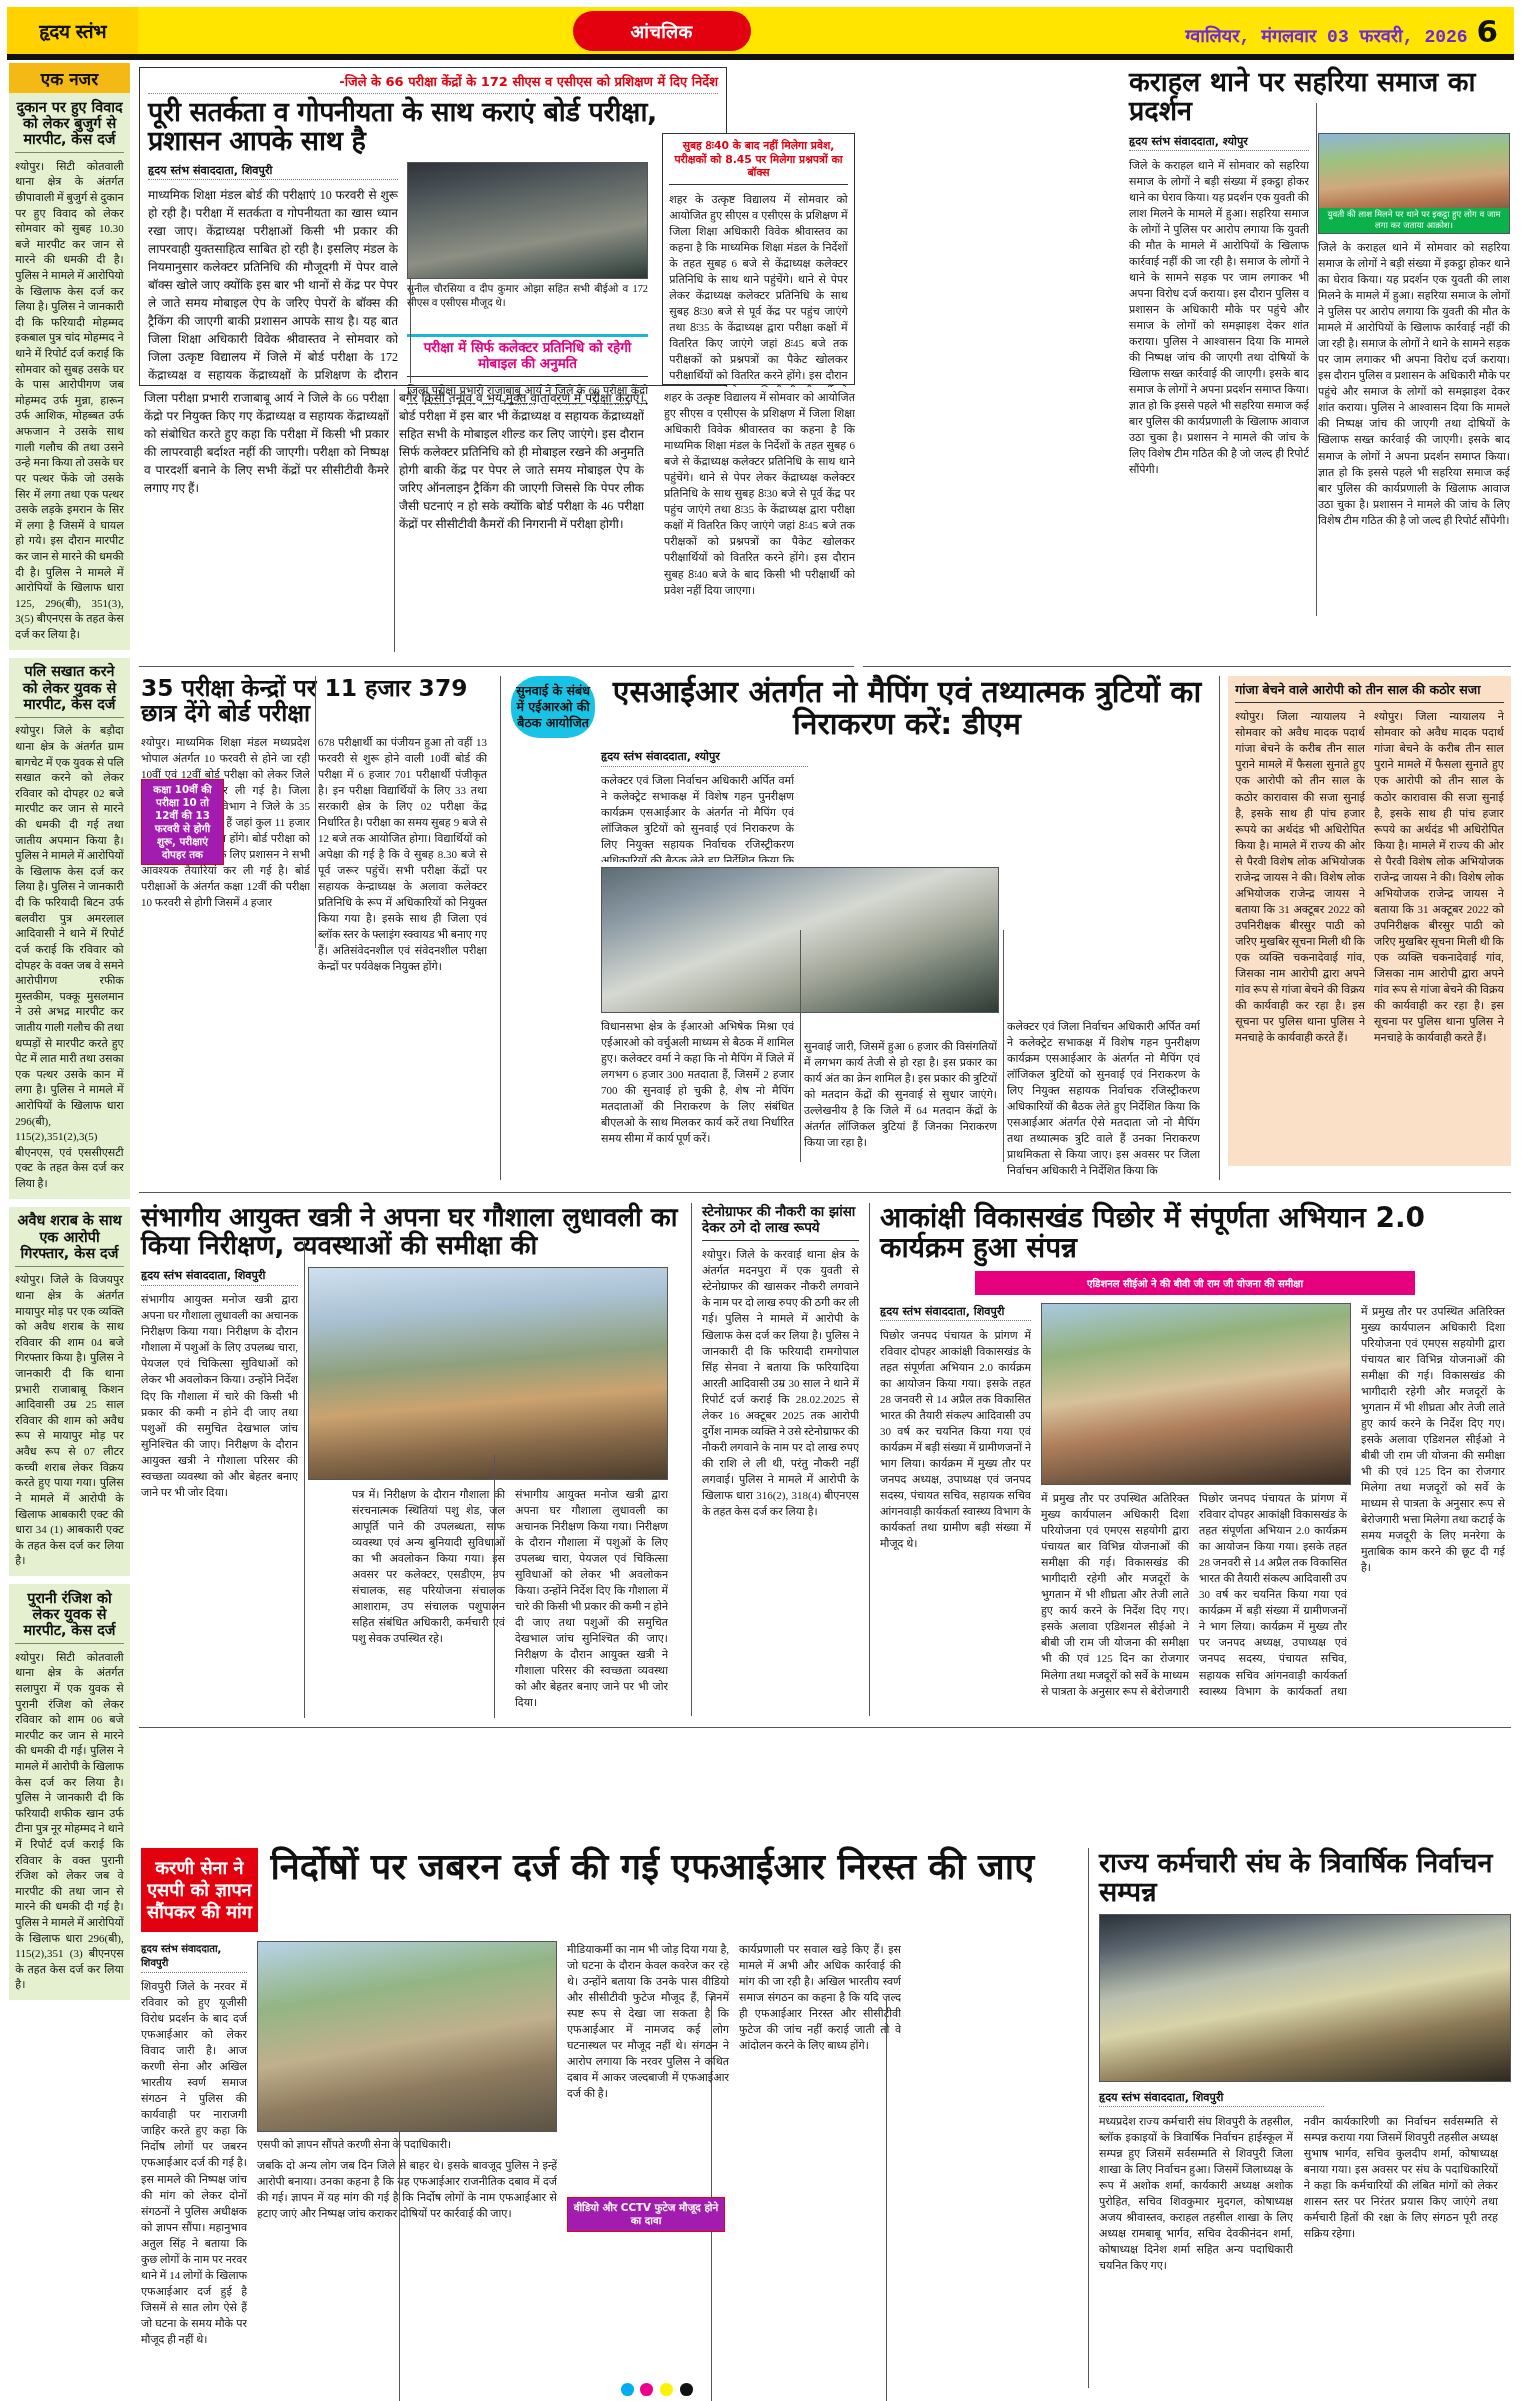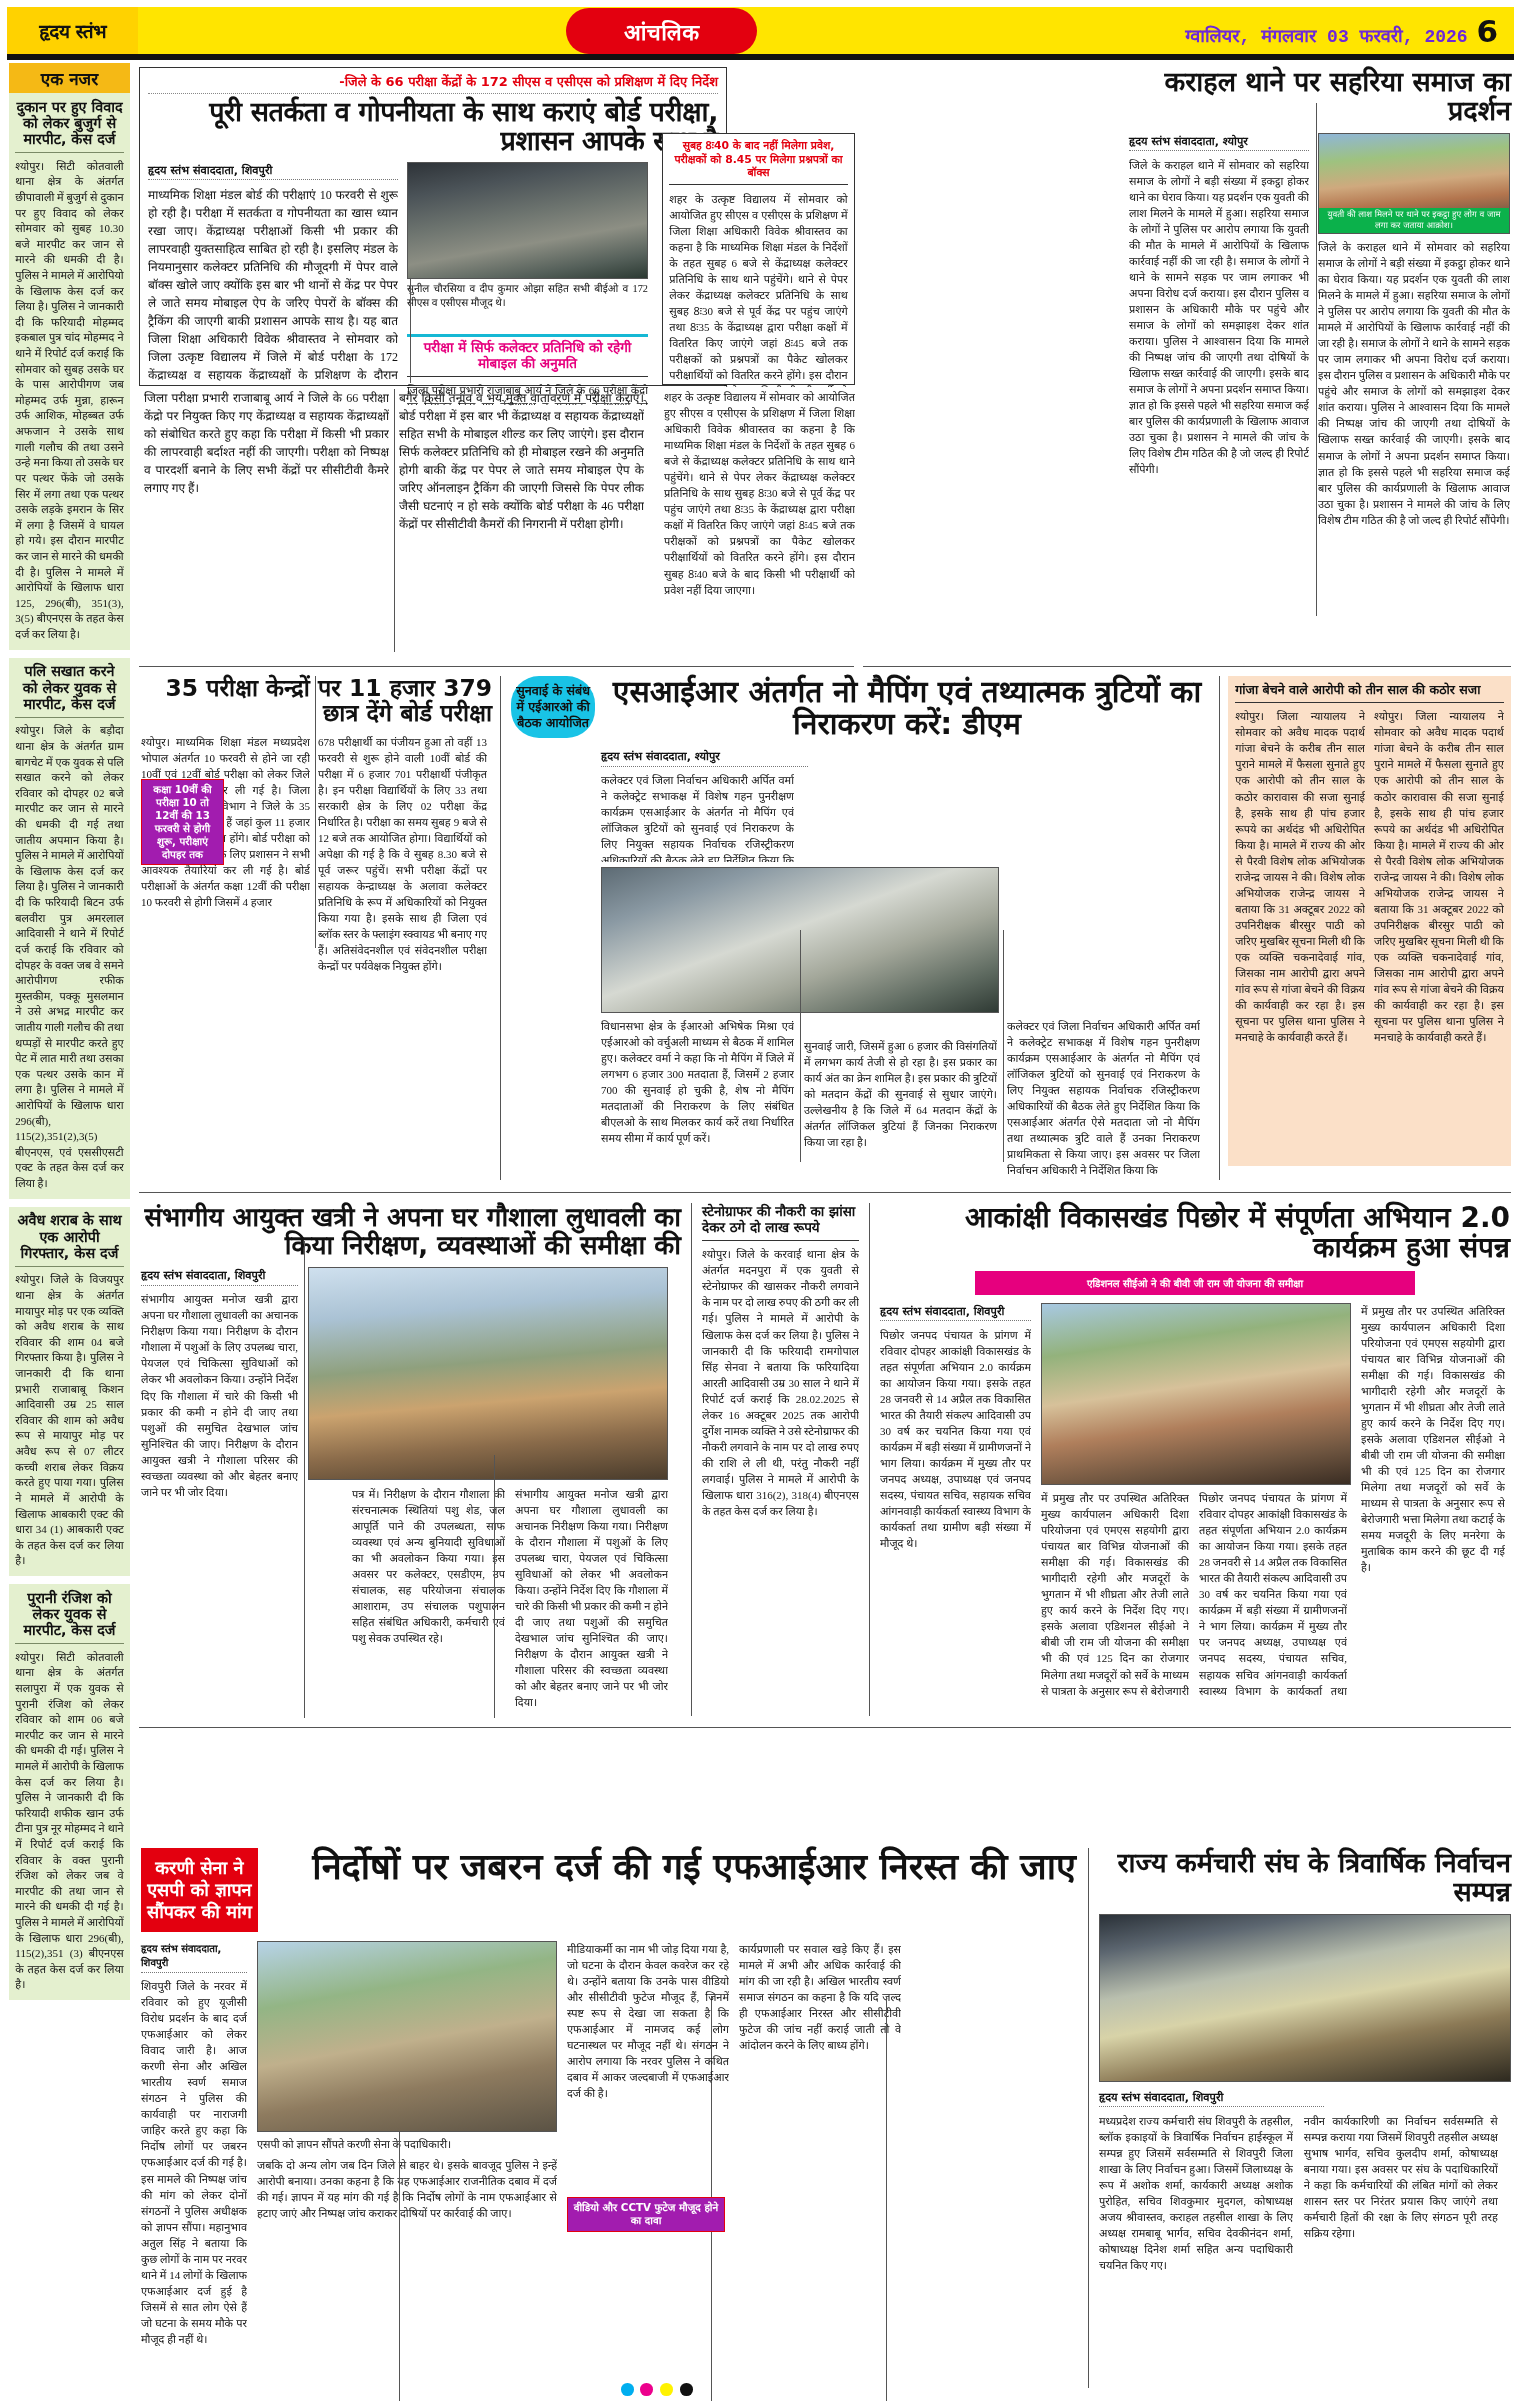--- a/index.html
+++ b/index.html
@@ -3,28 +3,28 @@
 <meta charset="utf-8">
 <style>
   html,body{margin:0;padding:0;background:#fff;}
   body{width:1522px;height:2401px;font-family:"Liberation Serif","DejaVu Serif",serif;color:#000;position:relative;overflow:hidden;}
   .page{width:1522px;height:2401px;position:relative;background:#fff;}
 
   
   .masthead{position:absolute;left:7.2px;top:7.2px;width:1507px;height:47px;background:#FFE500;display:flex;align-items:center;}
   .masthead-logo{width:131px;height:47px;background:#FFD200;display:flex;align-items:center;justify-content:center;font-family:"DejaVu Sans",sans-serif;font-weight:bold;font-size:19px;letter-spacing:-0.4px;color:#111;}
   .masthead-center{flex:1;display:flex;align-items:center;justify-content:center;}
-  .masthead-pill{background:#E3000F;color:#fff;font-family:"DejaVu Sans",sans-serif;font-weight:bold;font-size:22px;padding:8px 58px;border-radius:23.4px;letter-spacing:0.4px;}
+  .masthead-pill{background:#E3000F;color:#fff;font-family:"DejaVu Sans",sans-serif;font-weight:bold;font-size:18px;padding:8px 58px;border-radius:23.4px;letter-spacing:0.4px;}
   .masthead-right{display:flex;align-items:baseline;gap:9px;padding-right:16px;}
   .masthead-date{font-family:Liberation Mono, monospace;font-weight:bold;font-size:18px;color:#6d28d9;}
   .masthead-pageno{font-family:"DejaVu Sans",sans-serif;font-weight:bold;font-size:31px;color:#111;}
   .masthead-rule{position:absolute;left:7.2px;top:54px;width:1507px;height:6.3px;background:#111;}
 
   
-  .hl{font-family:"DejaVu Sans",sans-serif;font-weight:bold;color:#111;line-height:1.08;text-align:right;}
+  .hl{font-family:"DejaVu Sans",sans-serif;font-weight:bold;color:#111;line-height:1.08;text-align:left;}
   .kicker{font-family:"DejaVu Sans",sans-serif;font-weight:bold;color:#E3000F;font-size:13px;text-align:right;line-height:1.2;}
   .byline{font-family:"DejaVu Sans",sans-serif;font-weight:bold;font-size:11.2px;color:#111;border-bottom:0.9px dotted #777;padding-bottom:2.7px;margin-bottom:5.4px;}
   .body-txt{font-size:12px;line-height:1.5;text-align:justify;color:#111;}
   .body-txt.sm{font-size:11px;line-height:1.46;}
   .dotrule{border-top:0.9px dotted #888;height:0;}
   .vrule{position:absolute;width:0.9px;background:#555;}
   .hrule{position:absolute;height:0.9px;background:#555;}
   .photo{position:relative;overflow:hidden;border:0.9px solid #555;}
   .cap{font-size:10.3px;line-height:1.35;text-align:justify;color:#111;}
 

